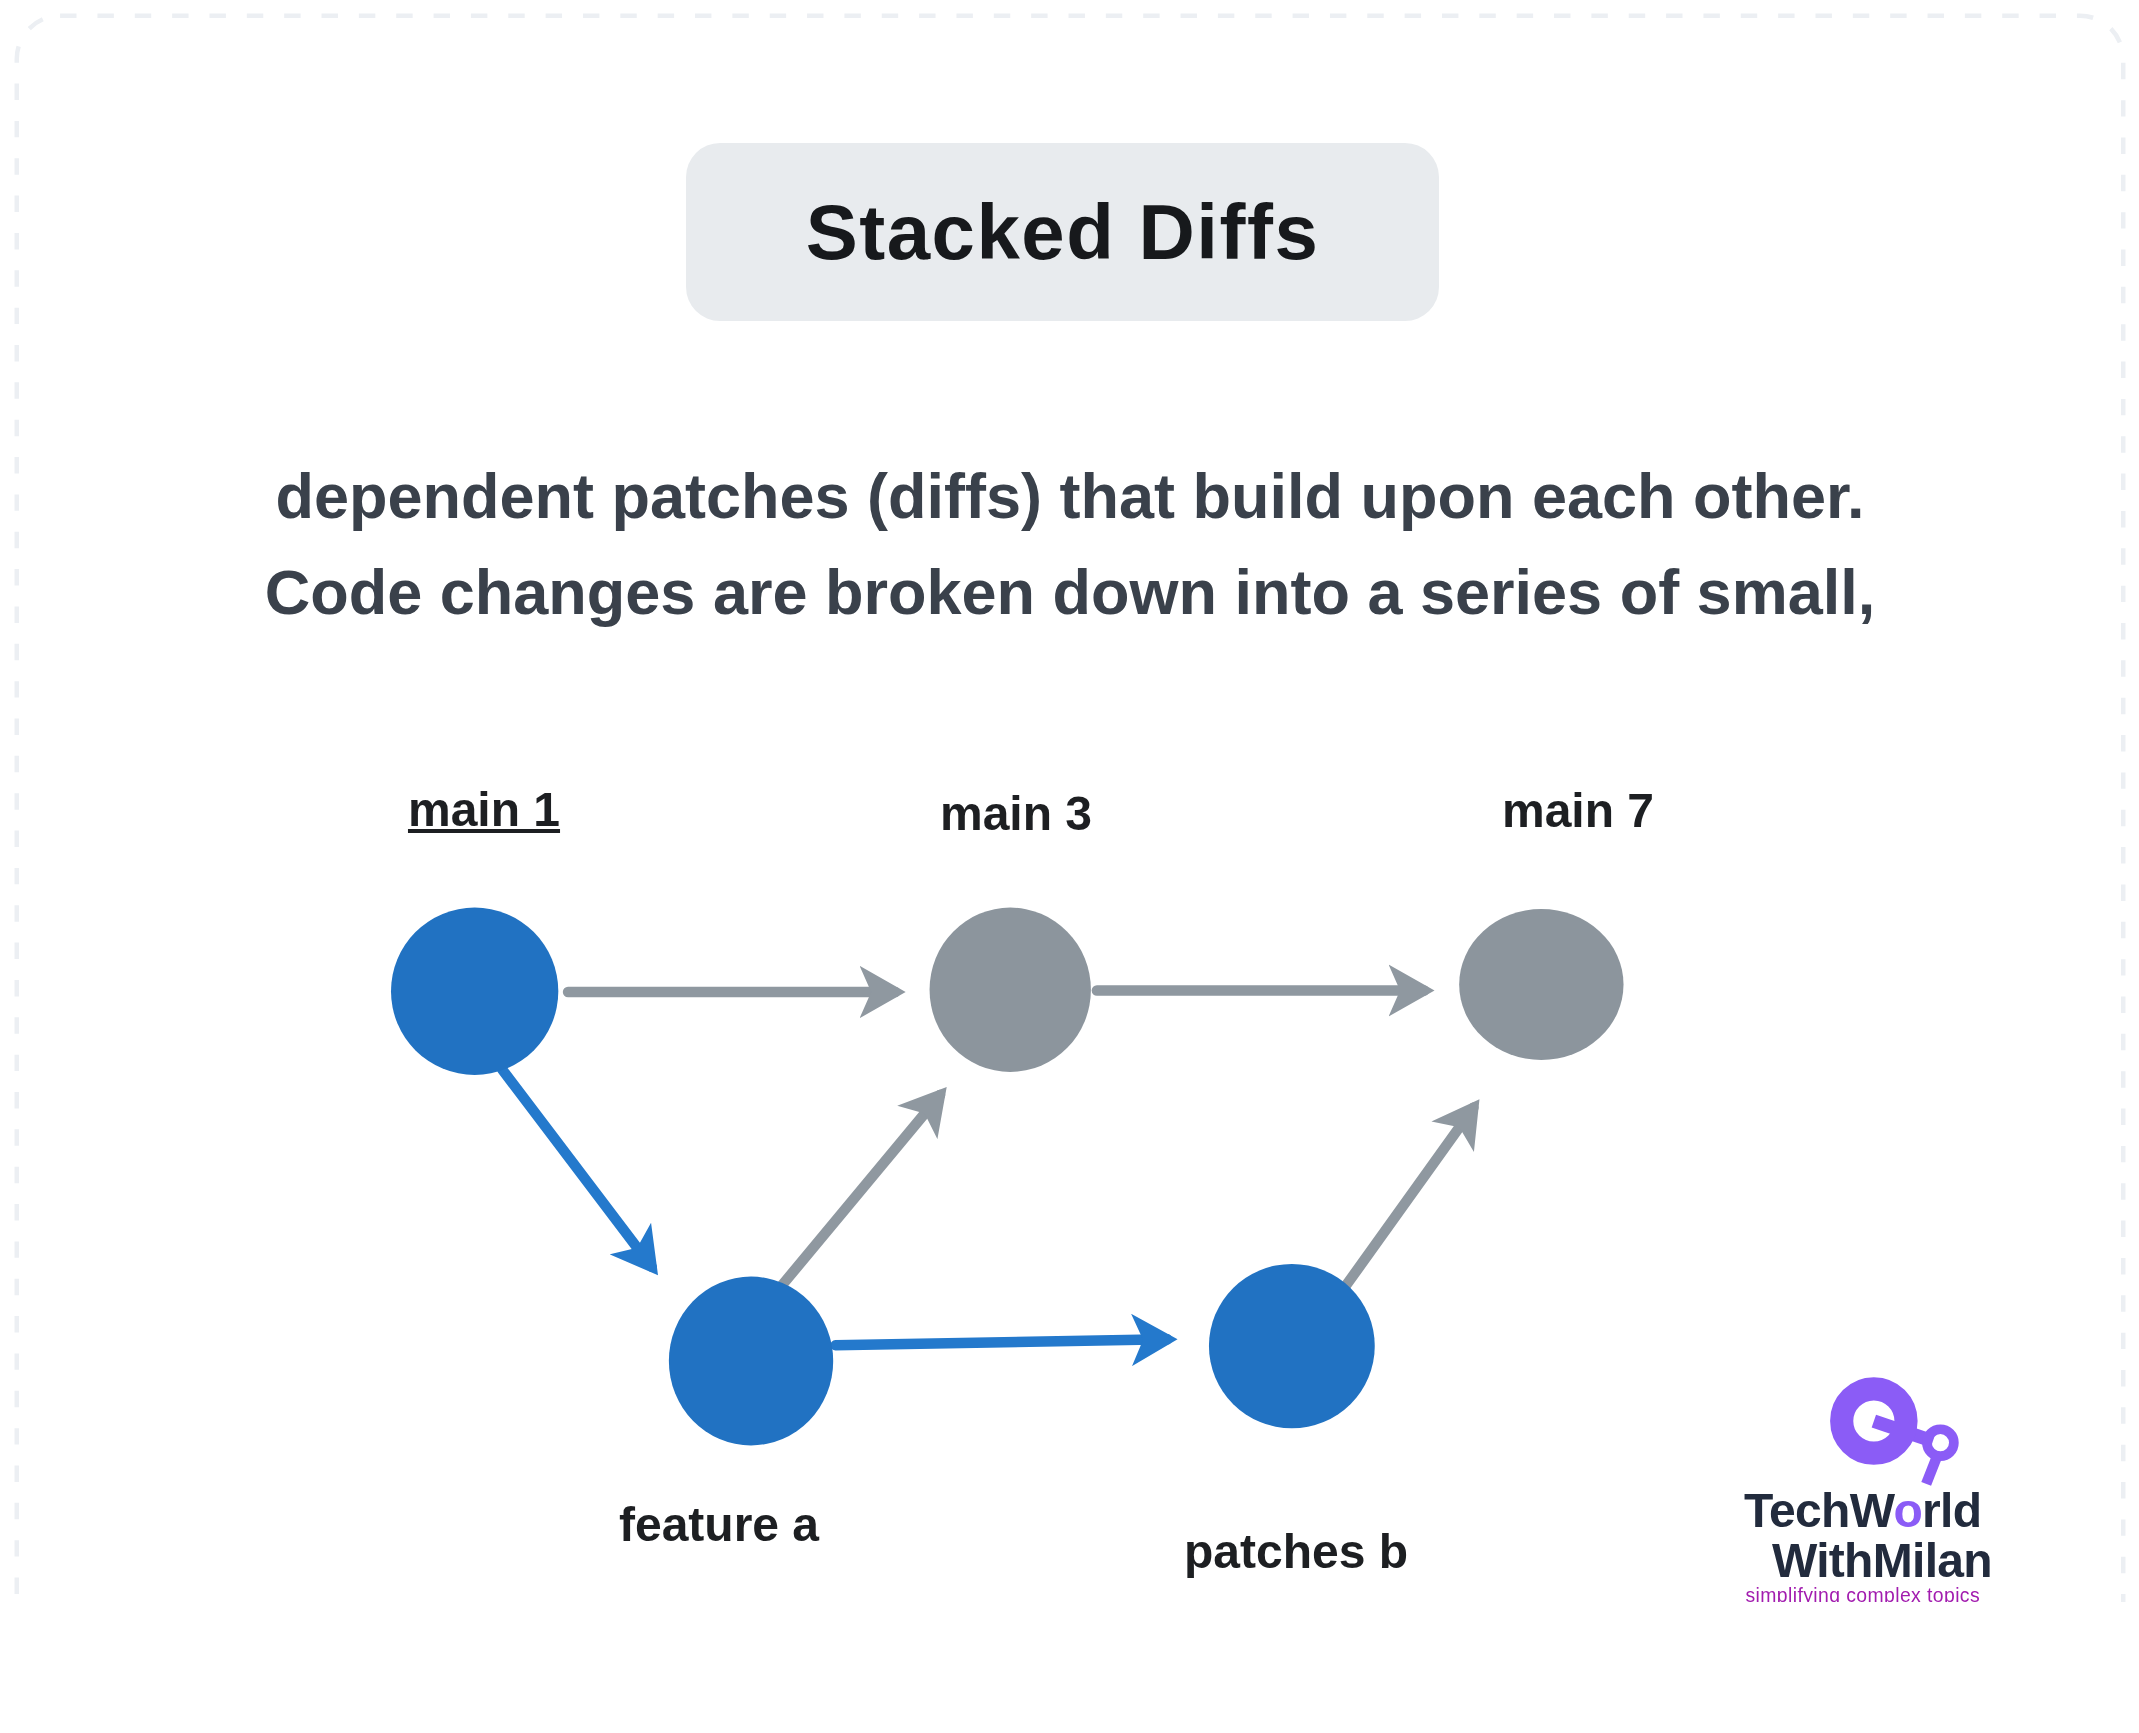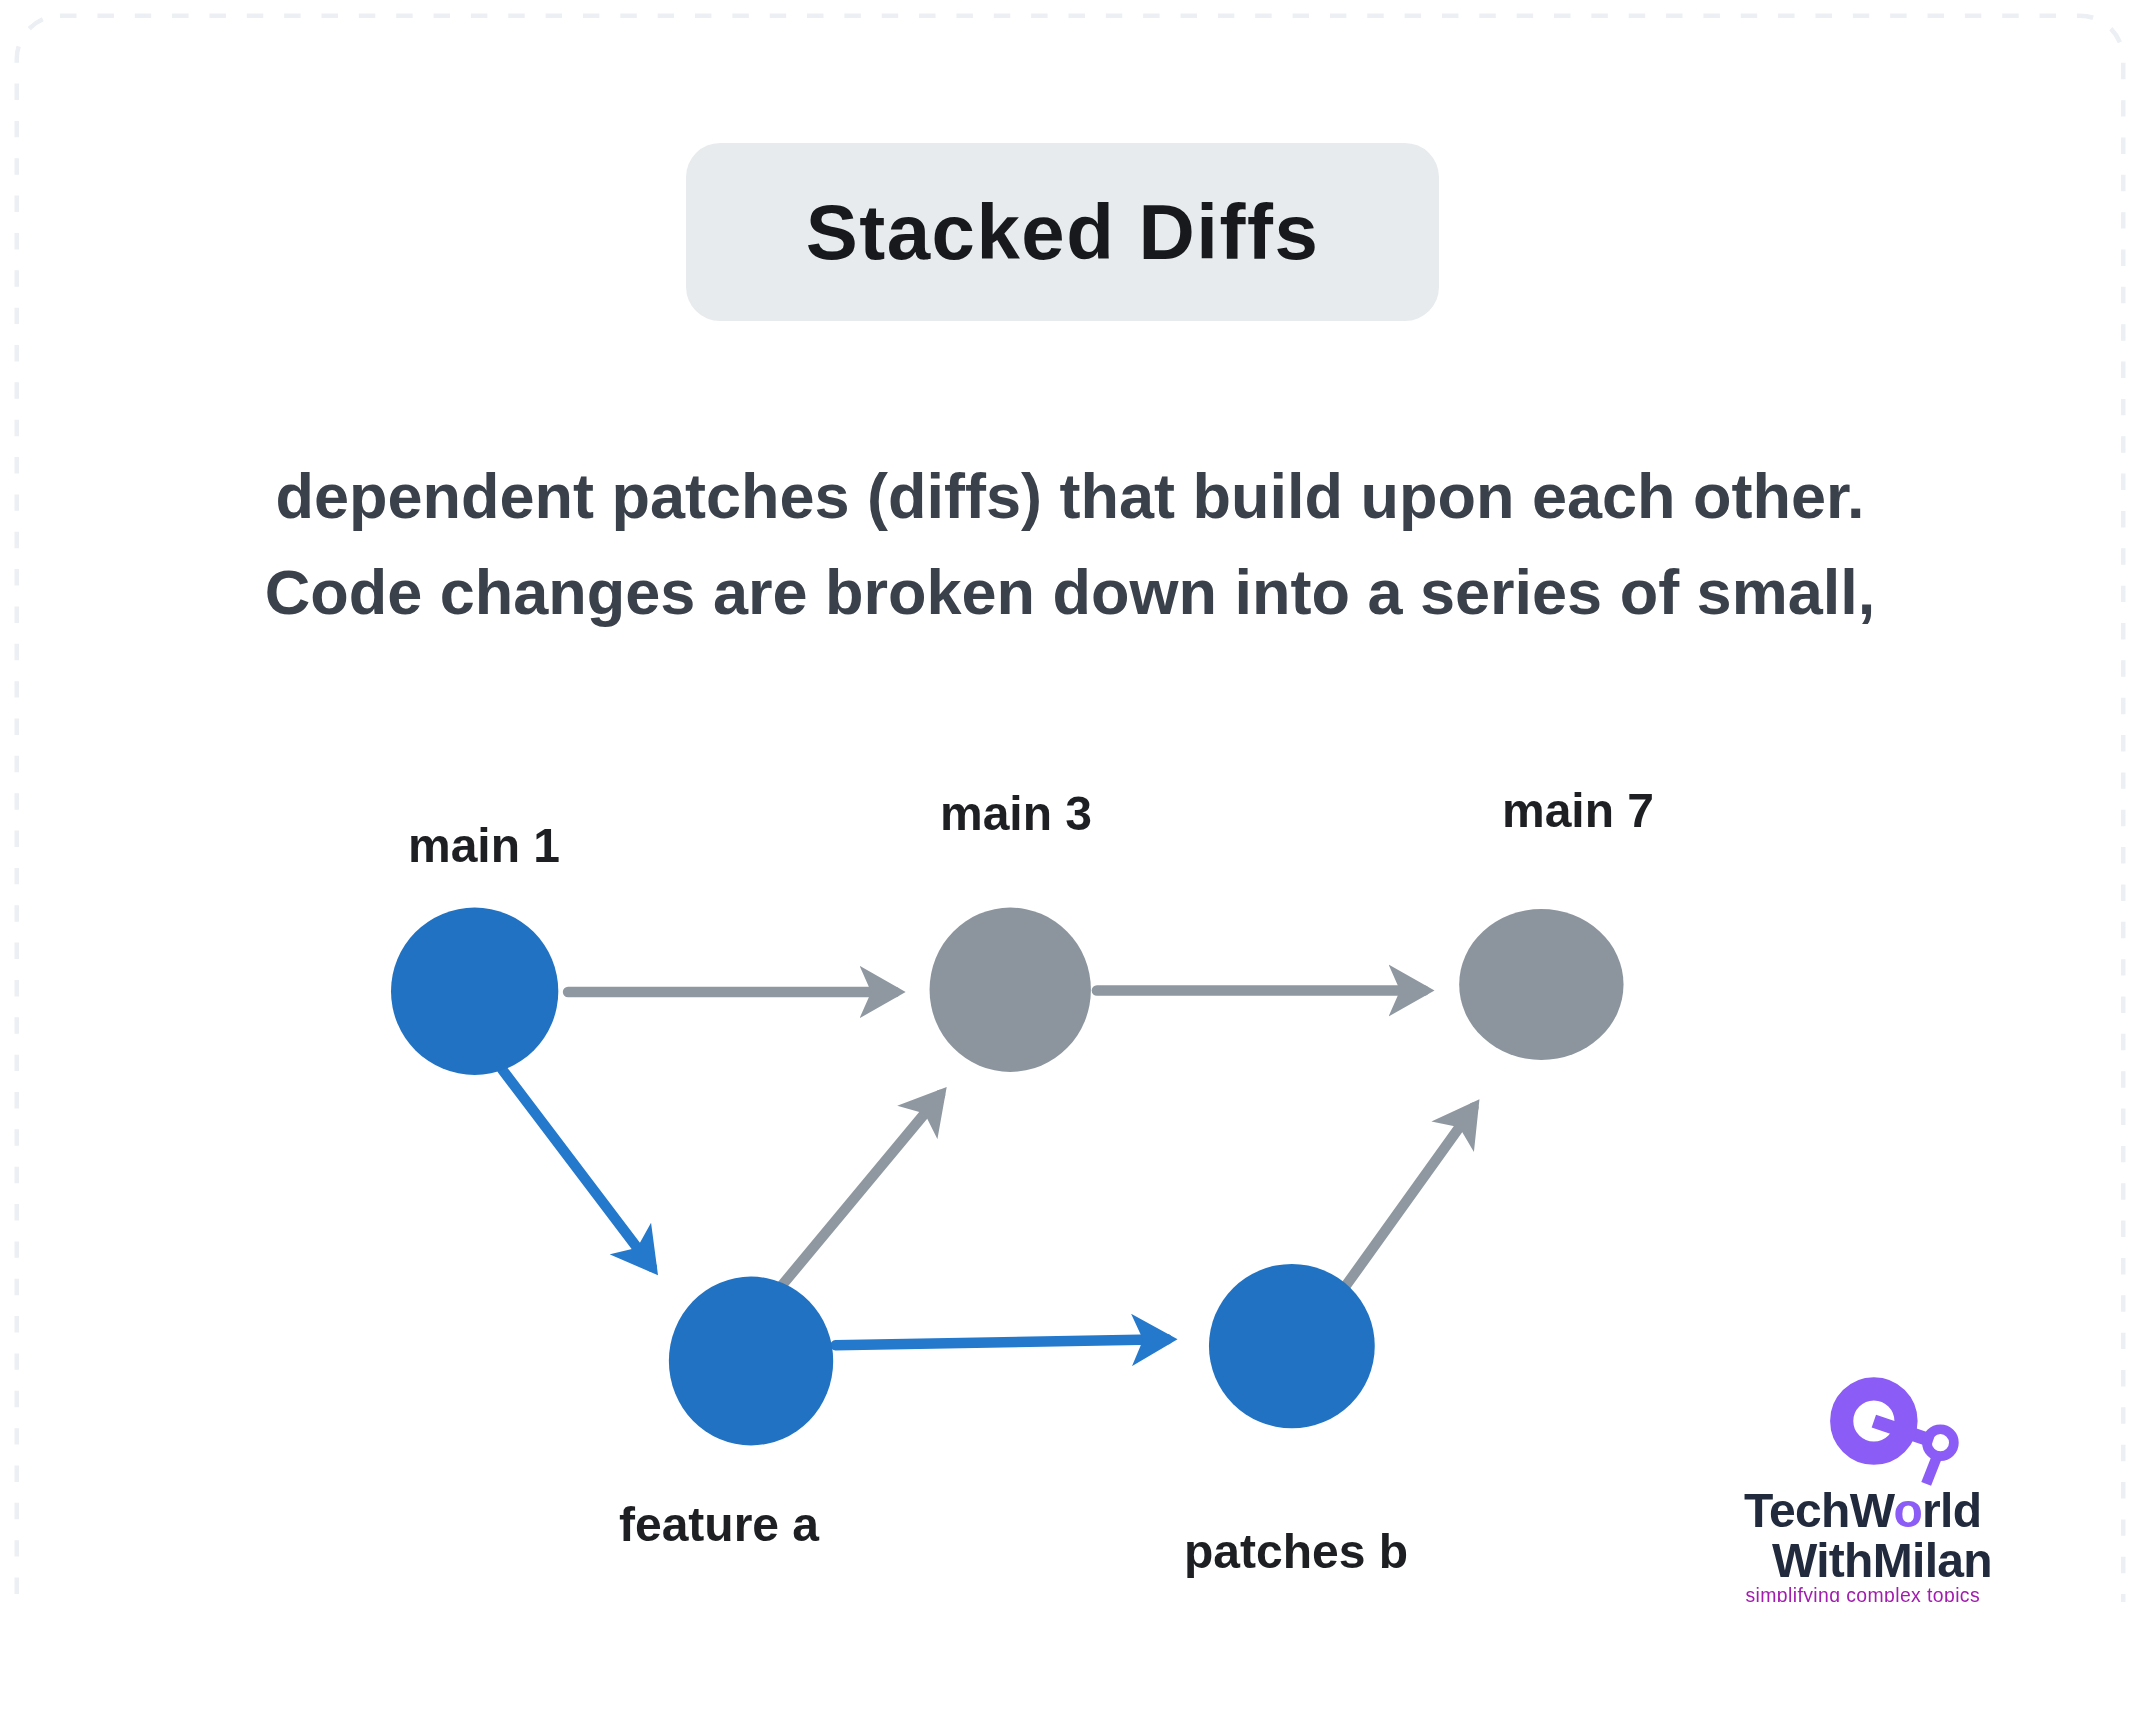--- a/index.html
+++ b/index.html
@@ -75,21 +75,21 @@
 
   <div class="title-pill">
     <span class="title-text">Stacked Diffs</span>
   </div>
 
   <div class="description">
     <div>dependent patches (diffs) that build upon each other.</div>
     <div>Code changes are broken down into a series of small,</div>
   </div>
 
-  <div class="node-label" style="left:484px;top:818px;">main 1</div>
+  <div class="node-label" style="left:484px;top:782px;text-decoration:underline;">main 1</div>
   <div class="node-label" style="left:1016px;top:786px;">main 3</div>
   <div class="node-label" style="left:1578px;top:783px;">main 7</div>
   <div class="node-label" style="left:719px;top:1497px;">feature a</div>
   <div class="node-label" style="left:1296px;top:1524px;">patches b</div>
 
   <div class="logo">
     <svg class="logo-icon" width="172" height="120" viewBox="0 0 230 160">
       <line x1="68" y1="64" x2="147" y2="91" stroke="#8B5CF6" stroke-width="18"></line>
       <line x1="155" y1="105" x2="138" y2="148" stroke="#8B5CF6" stroke-width="14"></line>
       <circle cx="68" cy="64" r="43" fill="none" stroke="#8B5CF6" stroke-width="31"></circle>

